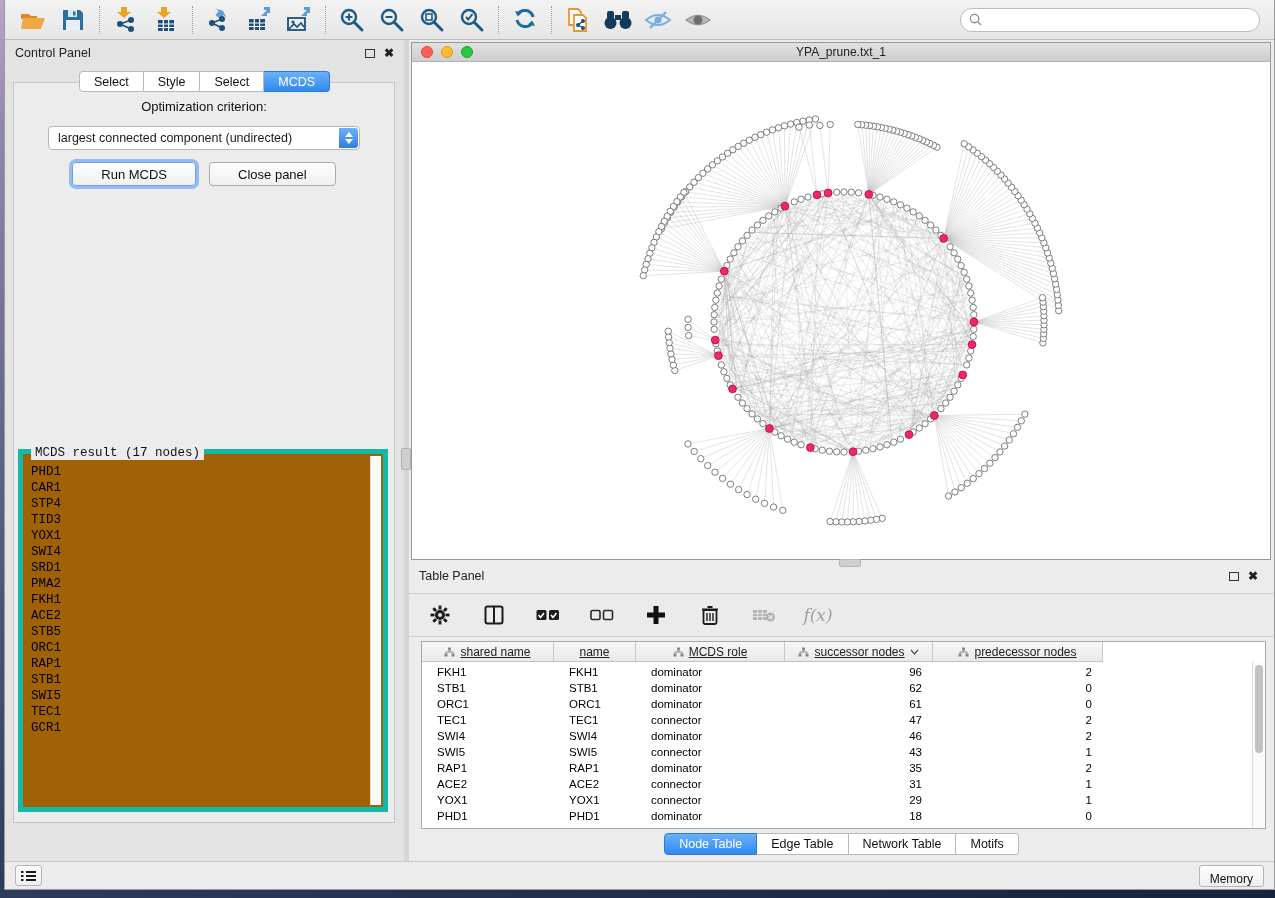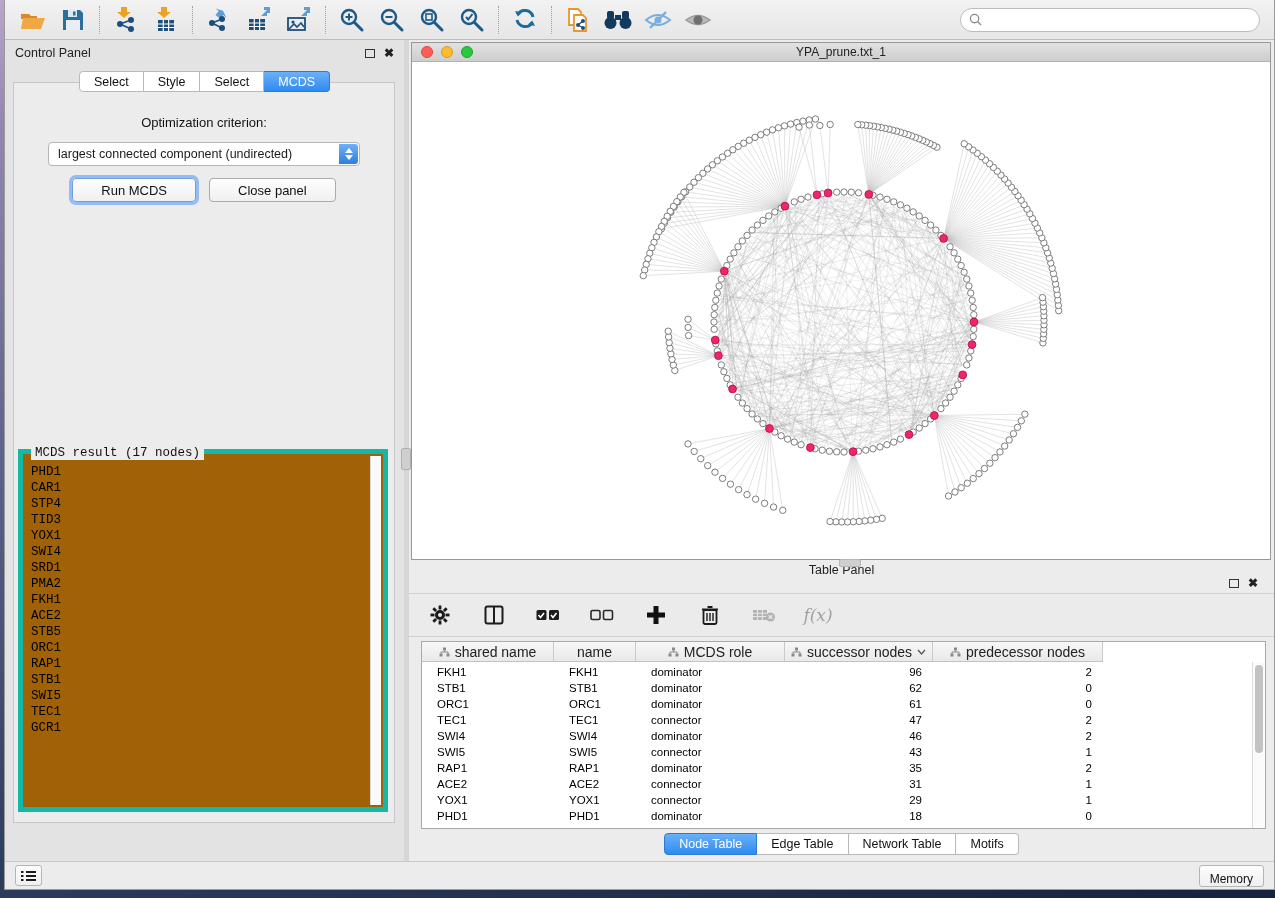--- a/index.html
+++ b/index.html
@@ -28,21 +28,21 @@
   .float-ico { width:10px; height:9px; border:1.5px solid #333; }
   .close-ico { font-size:12px; font-weight:bold; color:#222; line-height:1; }
   .cp-tabs { position:absolute; left:0; right:0; top:31px; display:flex; justify-content:center; z-index:3; }
   .tabbtn { height:21px; padding:0 14px; background:#fff; border:1px solid #b9b9b9; border-left:none;
             font-size:12.5px; display:flex; align-items:center; color:#111; }
   .tabbtn:first-child { border-left:1px solid #b9b9b9; border-radius:4px 0 0 4px; }
   .tabbtn:last-child { border-radius:0 4px 4px 0; }
   .tabbtn.sel { background:linear-gradient(#6cb0f8,#2e8bf0); border-color:#2e7ad0; color:#fff; }
   .cp-content { position:absolute; left:8px; right:9px; top:42px; bottom:38px;
                 background:#ececec; border:1px solid #c6c6c6; }
-  .opt-label { text-align:center; margin-top:32px; font-size:13px; color:#111; }
+  .opt-label { text-align:center; margin-top:16px; font-size:13px; color:#111; }
   .selectbox { position:relative; margin:12px auto 0; width:312px; height:24px; background:#fff;
                border:1px solid #b5b5b5; border-radius:4px; display:flex; align-items:center; padding:0 26px 0 9px; }
   .selectbox .val { font-size:12.5px; white-space:nowrap; }
   .stepper { position:absolute; right:1px; top:1px; bottom:1px; width:19px; border-radius:0 3px 3px 0;
              background:linear-gradient(#6db1f9,#2f7de0); display:flex; flex-direction:column; align-items:center; justify-content:center; gap:2px; }
   .stepper i { width:0; height:0; border-left:4px solid transparent; border-right:4px solid transparent; }
   .stepper .up { border-bottom:5px solid #fff; }
   .stepper .dn { border-top:5px solid #fff; }
   .cp-buttons { display:flex; justify-content:center; gap:13px; margin-top:12px; }
   .pushbtn { height:24px; padding:0 28px; background:linear-gradient(#fefefe,#f0f0f0); border:1px solid #ababab;
@@ -77,21 +77,21 @@
   
   .table-panel { position:absolute; left:0; right:0; top:523px; bottom:0; background:#ececec; }
   .tp-toolbar { position:absolute; left:0; right:0; top:30px; height:44px; background:#ebebeb;
                 border-top:1px solid #d0d0d0; border-bottom:1px solid #d0d0d0;
                 display:flex; align-items:center; padding:0 14px; gap:20px; }
   .tp-btn { width:34px; height:32px; display:flex; align-items:center; justify-content:center; }
   .fx { font-family:"DejaVu Serif", serif; font-style:italic; font-size:17px; color:#a0a0a0; }
   .tablebox { position:absolute; left:12px; right:8px; top:78px; bottom:32px; background:#fff; border:1px solid #a9a9a9; overflow:hidden; }
   .thead { position:absolute; left:0; right:0; top:0; height:20px; display:flex; }
   .th { height:20px; background:linear-gradient(#f7f7f7,#e9e9e9); border-right:1px solid #c9c9c9; border-bottom:1px solid #c2c2c2;
-        display:flex; align-items:center; justify-content:center; gap:5px; font-size:14px; color:#222; }
+        display:flex; align-items:center; justify-content:center; gap:5px; font-size:12px; color:#222;text-decoration:underline; }
   .tbody { position:absolute; left:0; right:13px; top:22px; bottom:0; }
   .tr { display:flex; height:16px; align-items:center; }
   .td { font-size:11.5px; color:#000; padding-left:15px; white-space:nowrap; overflow:hidden; }
   .td.num { text-align:right; padding-left:0; padding-right:11px; }
   .tscroll { position:absolute; right:0; top:20px; bottom:0; width:13px; background:#fbfbfb; border-left:1px solid #dcdcdc; }
   .tthumb { position:absolute; left:2px; right:2px; top:3px; height:88px; background:#c2c2c2; border-radius:5px; }
   .tp-tabs { position:absolute; left:0; right:0; bottom:6px; height:22px; display:flex; justify-content:center; }
   .tp-tabs .tabbtn { height:22px;text-align:center; }
 
   
@@ -1139,21 +1139,21 @@
                 <circle cx="306.42964258242114" cy="293.64647586332774" r="3.9" fill="#f2246c" stroke="#b3124e" stroke-width="0.9"></circle>
                 <circle cx="303.2651510635959" cy="278.09250312480856" r="3.9" fill="#f2246c" stroke="#b3124e" stroke-width="0.9"></circle>
                 <circle cx="312.33436905118276" cy="209.20495329639436" r="3.9" fill="#f2246c" stroke="#b3124e" stroke-width="0.9"></circle>
               </g>
             </svg>
       </div>
     </div>
 
     <div class="table-panel">
       <div class="h-grip"></div>
-      <div class="panel-header" style="flex-direction:column;">
+      <div class="panel-header" style="">
         <span class="panel-title">Table Panel</span>
         <span class="panel-hdr-icons" style="padding-right:6px;">
           <span class="float-ico"></span>
           <span class="close-ico">✖</span>
         </span>
       </div>
 
       <div class="tp-toolbar">
         <div class="tp-btn">
           <svg width="20" height="20" viewBox="0 0 20 20">

